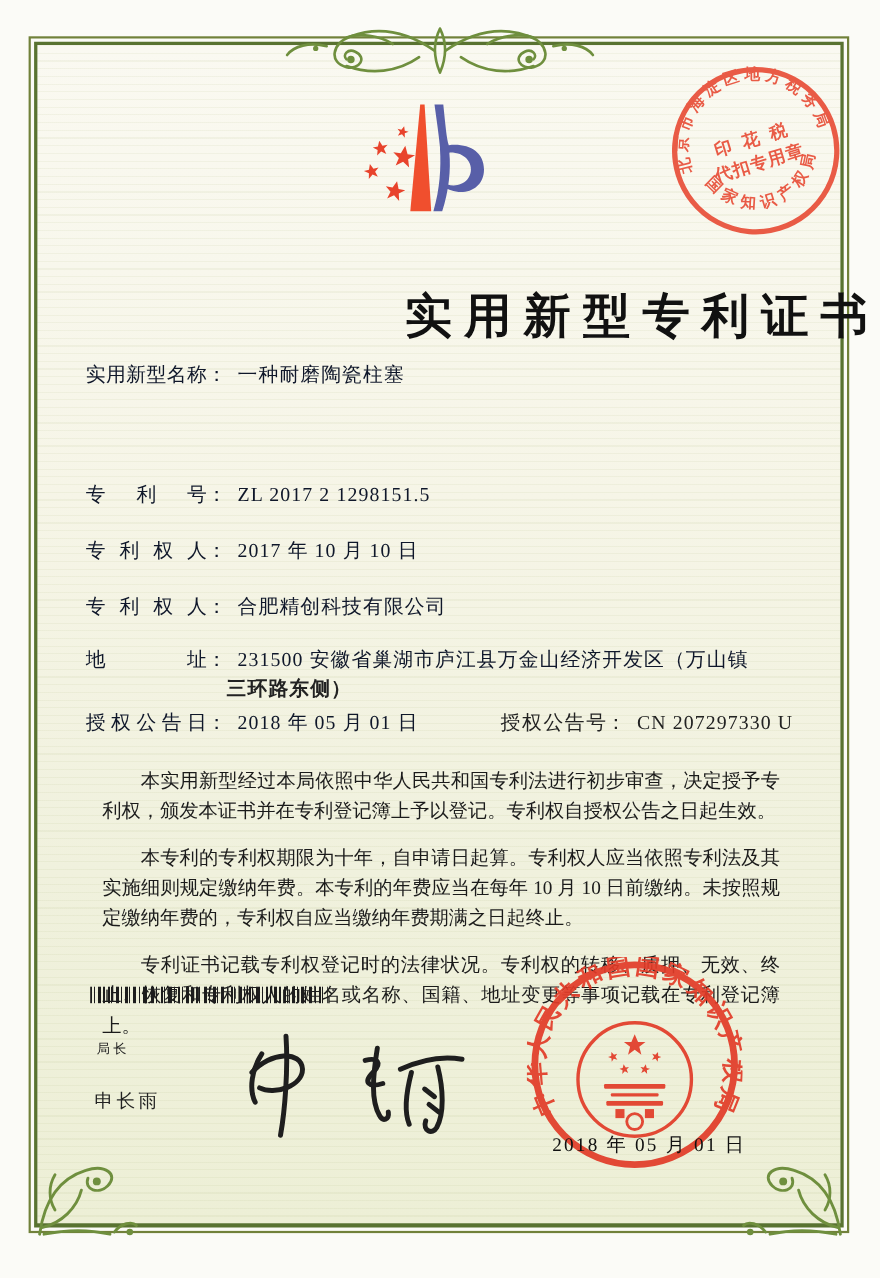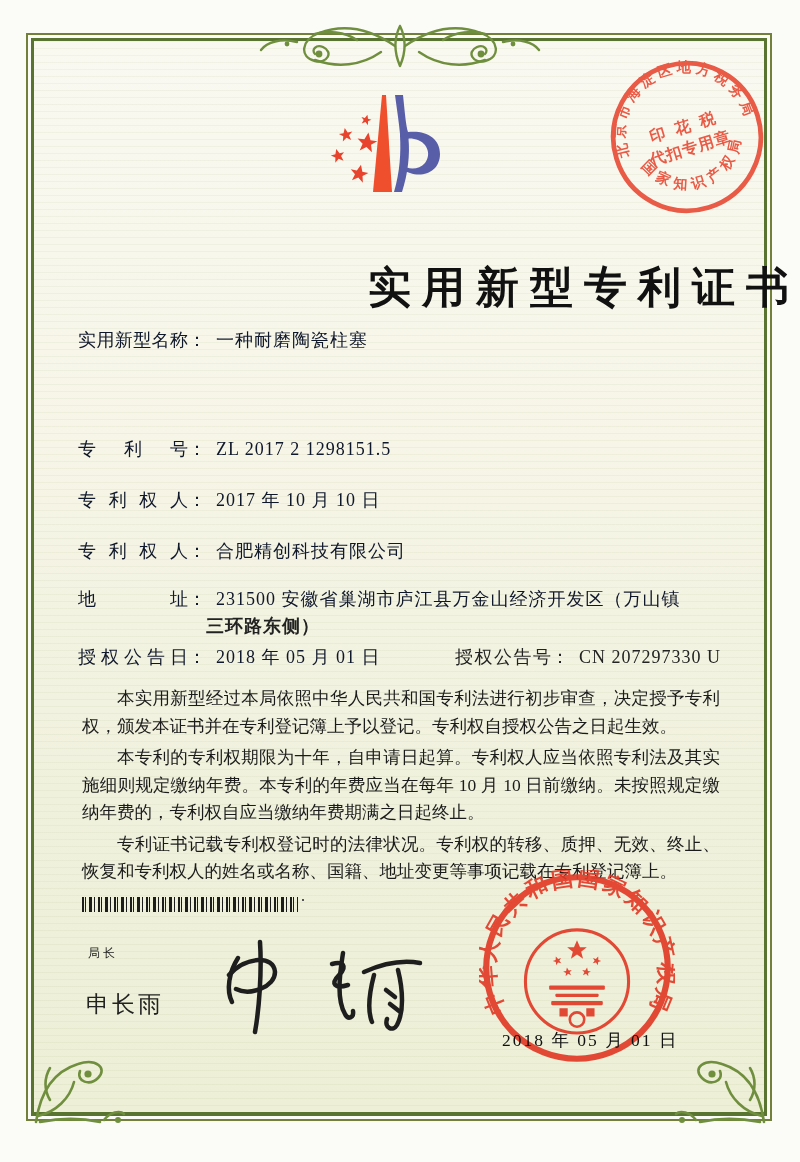--- a/index.html
+++ b/index.html
@@ -41,34 +41,34 @@
   .fcolon{display:inline-block;margin-right:10px;}
   .fvalue{letter-spacing:1px;}
   .addr2{position:absolute;left:206px;top:614px;font-size:18px;letter-spacing:1px;font-weight:bold;}
   .grant-right{position:absolute;left:455px;font-size:18px;white-space:nowrap;}
   .grant-right .flabel{width:96px;}
   
   .body-text{
     position:absolute;left:78px;top:681px;width:646px;
     font-size:17.5px;line-height:27.5px;text-align:justify;color:#1b1b1b;
   }
-  .body-text p{margin:4px;text-indent:2em;}
+  .body-text p{margin:15px;text-indent:2em;}
   
   .barcode{
     position:absolute;left:82px;top:897px;width:216px;height:15px;
     background:repeating-linear-gradient(90deg,
       #1d1d1d 0 2px,rgba(0,0,0,0) 2px 3px,
       #1d1d1d 3px 4px,rgba(0,0,0,0) 4px 7px,
       #1d1d1d 7px 10px,rgba(0,0,0,0) 10px 12px,
       #1d1d1d 12px 13px,rgba(0,0,0,0) 13px 16px);
   }
   .barcode::after{content:"";position:absolute;right:-6px;top:2px;width:2px;height:2px;background:#555;}
   
   .director-title{position:absolute;left:88px;top:945px;font-size:12px;letter-spacing:3px;}
-  .director-name{position:absolute;left:86px;top:989px;font-size:23px;letter-spacing:3px;}
+  .director-name{position:absolute;left:86px;top:989px;font-size:17px;letter-spacing:3px;}
   .signature{position:absolute;left:196px;top:928px;width:238px;height:112px;}
   
   .seal{position:absolute;left:479px;top:870px;width:196px;height:196px;opacity:.92;}
   .seal-date{position:absolute;left:502px;top:1028px;font-size:17.5px;letter-spacing:2px;color:#111;z-index:5;}
   
   .footer{position:absolute;left:0;top:1086px;width:100%;text-align:center;font-size:16px;color:#222;letter-spacing:2px;}
 </style>
 </head>
 <body>
 

